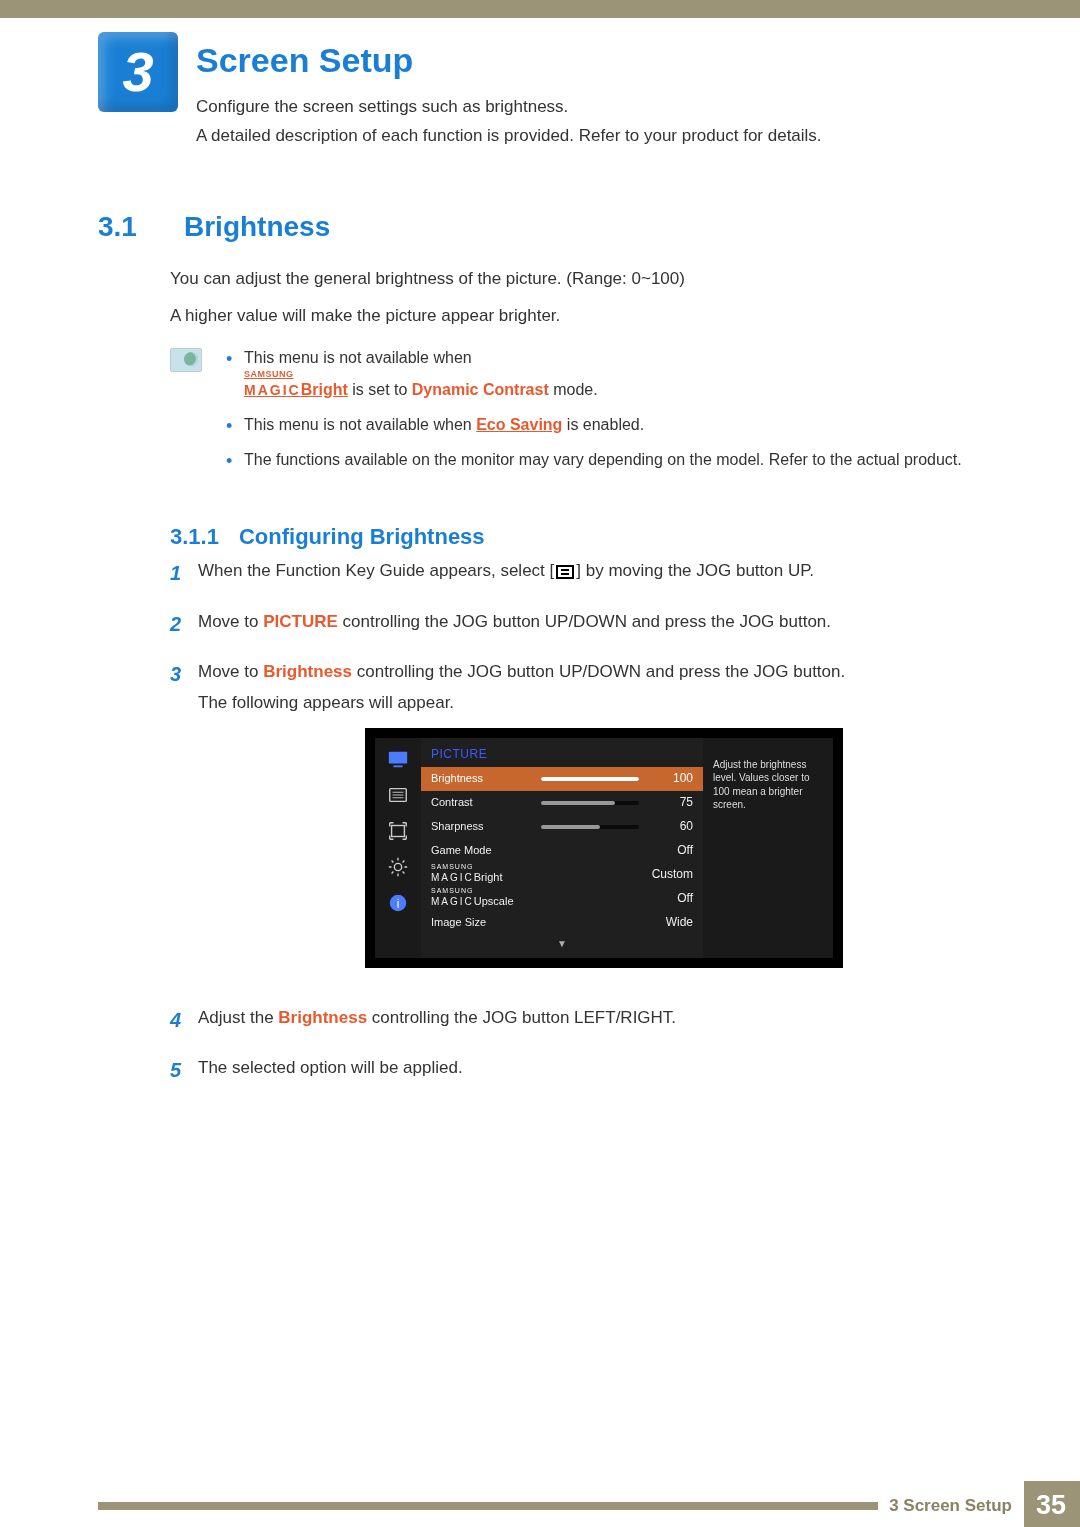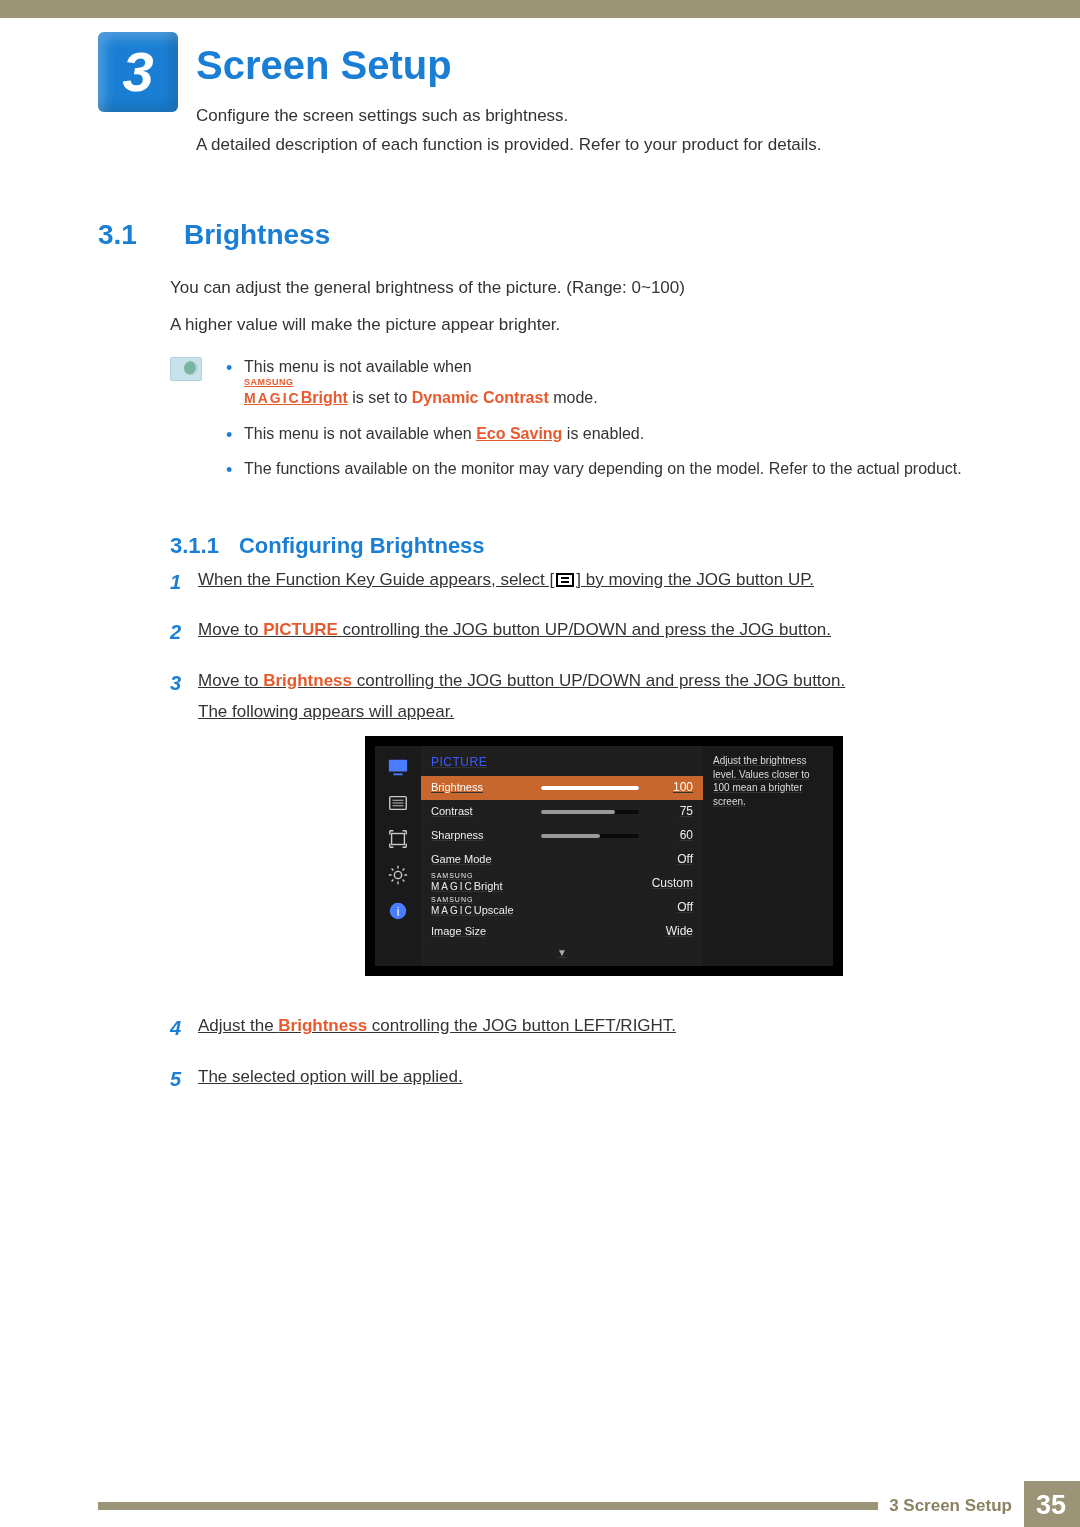--- a/index.html
+++ b/index.html
@@ -27,21 +27,21 @@
   .header{display:flex;align-items:flex-start;padding:14px 0 0 0;}
   .chapter-badge{
     width:80px;height:80px;margin-left:98px;margin-right:18px;
     background:var(--blue);border-radius:6px;
     display:flex;align-items:center;justify-content:center;
     color:#fff;font-size:56px;font-weight:bold;font-style:italic;
     box-shadow:inset -6px -6px 12px rgba(0,0,0,.15),
                inset 6px 6px 12px rgba(255,255,255,.25);
   }
   .header-text h1{
-    margin:4px 0 10px 0;font-size:40px;color:var(--blue);font-weight:600;
+    margin:4px 0 10px 0;font-size:34px;color:var(--blue);font-weight:600;
   }
   .header-text p{margin:4px 0;font-size:17px;}
   .content{padding:28px 70px 0 98px;}
   h2.section{
     color:var(--blue);font-size:28px;font-weight:600;margin:26px 0 20px 0;
     display:flex;gap:26px;
   }
   .secnum{min-width:60px;}
   .bodytext{margin-left:72px;}
   .bodytext p{margin:12px 0;}
@@ -63,21 +63,21 @@
   }
   .samsung-magic{font-family:Arial,sans-serif;text-decoration:underline;color:var(--orange);font-weight:bold;}
   .samsung-magic .sm{font-size:9px;letter-spacing:.5px;display:block;line-height:8px;}
   .samsung-magic .lg{font-size:14px;letter-spacing:2px;display:inline;}
   .bold-orange{color:var(--orange);font-weight:bold;}
   .underline-orange{color:var(--orange);font-weight:bold;text-decoration:underline;}
   h3.subsection{
     color:var(--blue);font-size:22px;font-weight:600;margin:38px 0 4px 72px;
     display:flex;gap:20px;
   }
-  ol.steps{list-style:none;margin:0 0 0 72px;padding:0;counter-reset:step;text-decoration:underline;}
+  ol.steps{list-style:none;margin:0 0 0 72px;padding:0;counter-reset:step;}
   ol.steps>li{
     position:relative;padding:0 0 14px 28px;counter-increment:step;font-size:17px;
   }
   ol.steps>li::before{
     content:counter(step);position:absolute;left:0;top:0;
     color:var(--blue);font-style:italic;font-weight:bold;font-size:20px;
   }
   ol.steps p{margin:6px 0;}
   .menu-icon-inline{
     display:inline-block;vertical-align:middle;width:18px;height:14px;
@@ -103,21 +103,21 @@
   .osd-row.selected{background:var(--osd-highlight);color:#fff;}
   .osd-label{flex:0 0 100px;font-size:11px;}
   .osd-slider{flex:1;height:4px;background:#0a0a0a;position:relative;border-radius:2px;}
   .osd-slider-fill{position:absolute;left:0;top:0;bottom:0;border-radius:2px;}
   .osd-row.selected .osd-slider-fill{background:#fff;}
   .osd-row:not(.selected) .osd-slider-fill{background:#999;}
   .osd-val{flex:0 0 44px;text-align:right;font-size:12px;}
   .osd-magic .sm{font-size:7px;letter-spacing:1px;display:block;line-height:6px;}
   .osd-magic .lg{font-size:10px;letter-spacing:2px;display:inline;}
   .osd-arrow{text-align:center;padding:2px 0 6px 0;color:#aaa;font-size:10px;}
-  .osd-help{width:130px;background:#1a1a1a;padding:8px 10px;font-size:10px;line-height:1.35;color:#ddd;}
+  .osd-help{width:130px;background:#1a1a1a;padding:20px 10px;font-size:10px;line-height:1.35;color:#ddd;}
 
   .footer{
     position:absolute;bottom:0;left:0;right:0;height:42px;
     display:flex;align-items:center;justify-content:flex-end;
   }
   .foot-band{height:8px;background:var(--olive);flex:0 0 auto;width:780px;position:absolute;left:98px;bottom:17px;}
   .foot-section{
     color:var(--olive-dark);font-weight:600;font-size:17px;margin-right:6px;z-index:1;
     padding:0 6px;background:#fff;
   }

